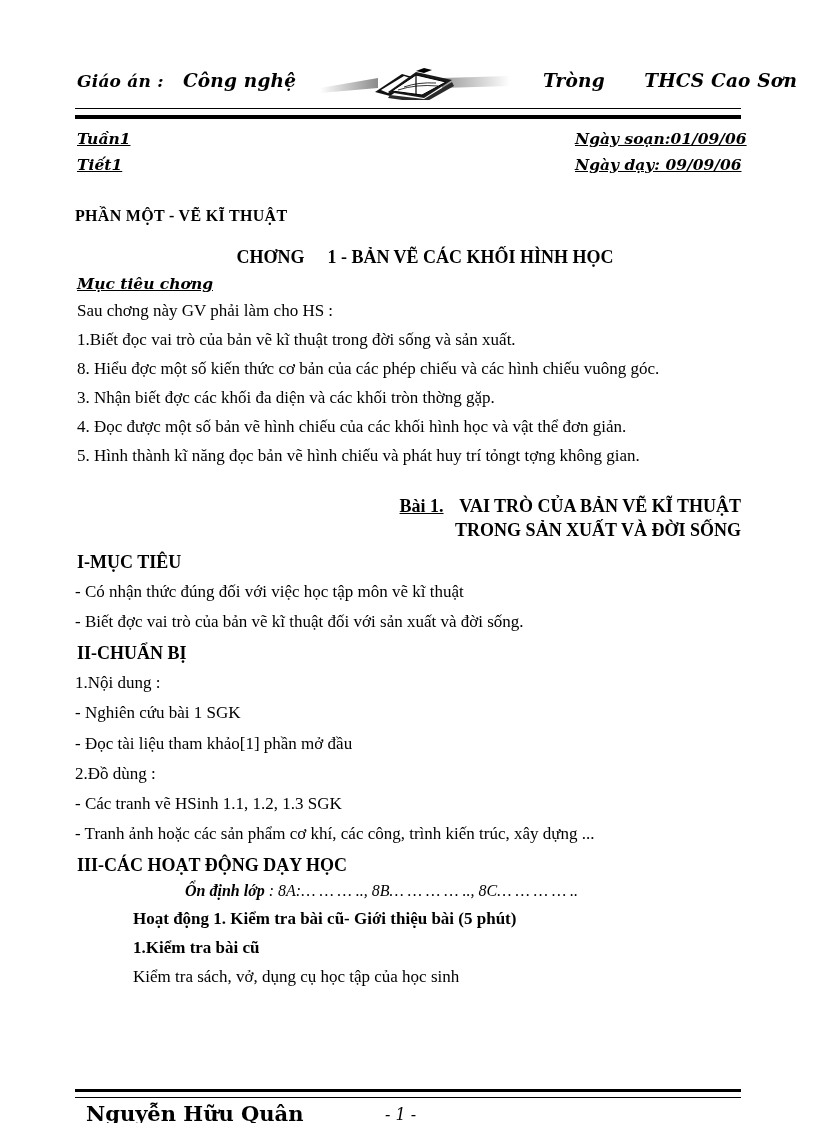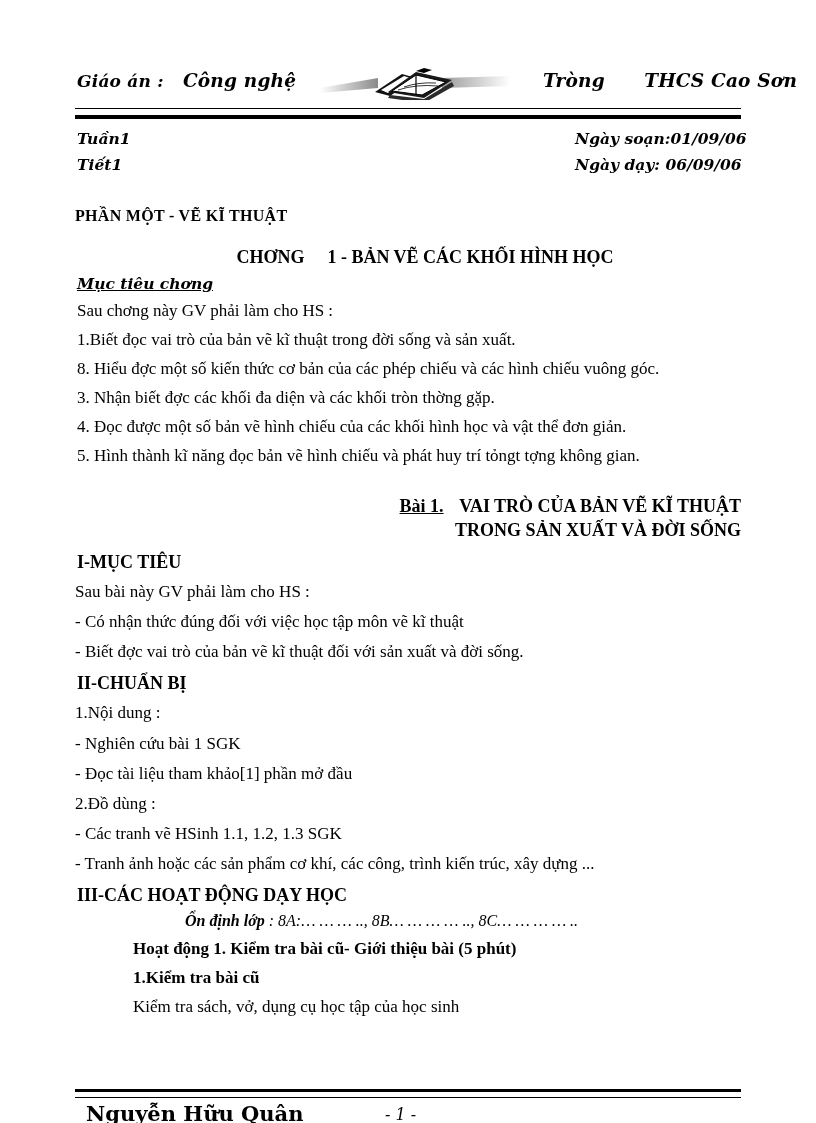--- a/index.html
+++ b/index.html
@@ -93,20 +93,21 @@
     margin-top: 10px;
   }
   .meta-row .left,
   .meta-row .right {
     position: absolute;
     top: 0;
     font-family: "DejaVu Serif", "Liberation Serif", serif;
     font-style: italic;
     font-weight: bold;
     font-size: 15.5px;
+    text-decoration: underline;
     white-space: nowrap;
   }
   .meta-row .left { left: 2px; }
   .meta-row .right { left: 500px; }
   .meta-row.second { margin-top: 2px; }
 
   
   h1.part-title {
     font-family: "Liberation Serif", serif;
     font-size: 16px;
@@ -293,21 +294,21 @@
     </div>
 
     <div class="rule-thick"></div>
 
     <div class="meta-row">
       <div class="left">Tuần1</div>
       <div class="right">Ngày soạn:01/09/06</div>
     </div>
     <div class="meta-row second">
       <div class="left">Tiết1</div>
-      <div class="right">Ngày dạy: 06/09/06</div>
+      <div class="right">Ngày dạy: 09/09/06</div>
     </div>
 
     <h1 class="part-title">PHẦN MỘT - VẼ KĨ THUẬT</h1>
 
     <div class="chapter-title">
       <span>CHƠNG</span>
       <span class="gap"></span>
       <span>1 - BẢN VẼ CÁC KHỐI HÌNH HỌC</span>
     </div>
 
@@ -322,21 +323,20 @@
     <div class="lesson-title">
       <div>
         <span class="bai">Bài 1.</span>
         <span class="sp-sm"></span>
         <span>VAI TRÒ CỦA BẢN VẼ KĨ THUẬT</span>
       </div>
       <div>TRONG SẢN XUẤT VÀ ĐỜI SỐNG</div>
     </div>
 
     <h2 class="section">I-MỤC TIÊU</h2>
-    <p class="sub-line indent-1">Sau bài này GV phải làm cho HS :</p>
     <p class="sub-line indent-2">- Có nhận thức đúng đối với việc học tập môn vẽ kĩ thuật</p>
     <p class="sub-line indent-2">- Biết đợc   vai trò của bản vẽ kĩ thuật đối với sản xuất và đời sống.</p>
 
     <h2 class="section">II-CHUẨN BỊ</h2>
     <p class="sub-line indent-3">1.Nội dung :</p>
     <p class="sub-line indent-2">- Nghiên cứu bài 1 SGK</p>
     <p class="sub-line indent-2">- Đọc tài liệu tham khảo[1] phần mở đầu</p>
     <p class="sub-line indent-3">2.Đồ dùng :</p>
     <p class="sub-line indent-2">- Các tranh vẽ HSinh 1.1, 1.2, 1.3 SGK</p>
     <p class="sub-line indent-2 justify" style="margin-right:8px;">- Tranh ảnh hoặc các sản phẩm cơ khí, các công, trình kiến trúc, xây dựng ...</p>

